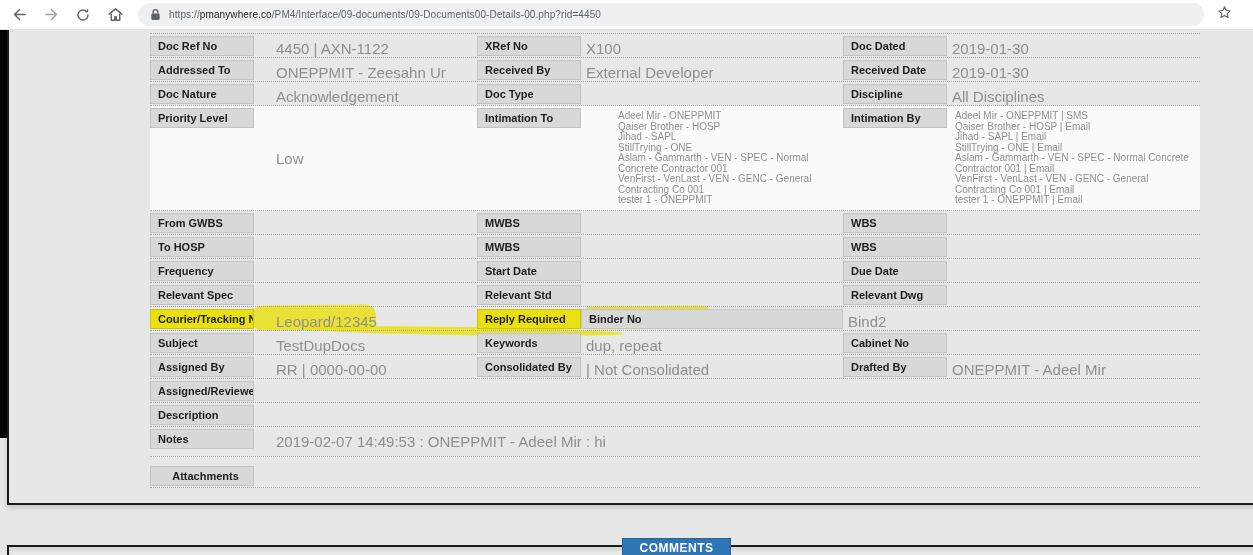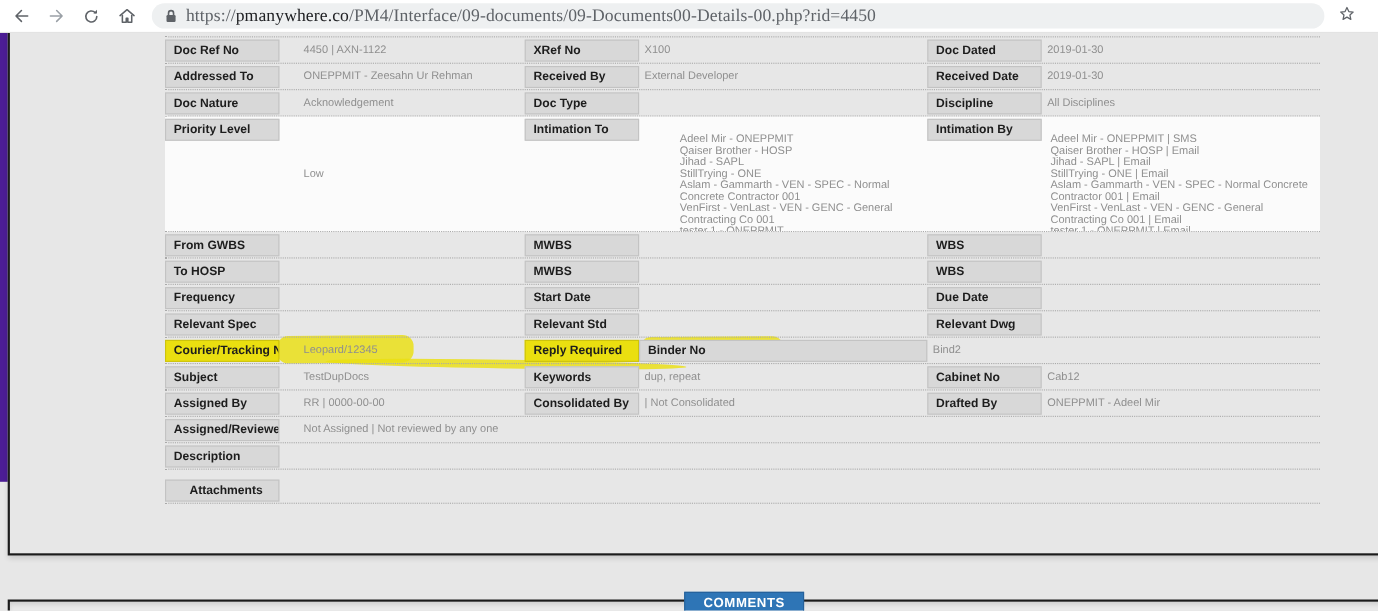--- a/index.html
+++ b/index.html
@@ -13,26 +13,26 @@
     display: flex; align-items: center; z-index: 10;
   }
   .nav-btn { width: 26px; height: 26px; display: flex; align-items: center; justify-content: center; margin-left: 6px; cursor: pointer; flex: 0 0 auto; }
   .nav-btn svg { display: block; }
   .addr-pill {
     flex: 0 0 auto; width: 1066px; height: 23px; margin-left: 10px;
     background: #eef0f1; border-radius: 12px;
     display: flex; align-items: center; padding: 0 12px; overflow: hidden;
   }
   .addr-lock { margin-right: 8px; flex: 0 0 auto; display: flex; }
-  .addr-text { font-size: 16px; color: #5f6368; white-space: nowrap; letter-spacing: 0.1px; font-family: Liberation Serif, serif; }
+  .addr-text { font-size: 10px; color: #5f6368; white-space: nowrap; letter-spacing: 0.1px; }
   .addr-text .domain { color: #202124; }
   .star-btn { margin-left: 12px; display: flex; cursor: pointer; }
 
   
-  .page { position: absolute; top: 30px; left: 0; width: 1253px; height: 408px; background: #4c1d95; }
+  .page { position: absolute; top: 30px; left: 0; width: 1253px; height: 408px; background: #000000; }
 
   .panel-main {
     position: absolute; top: -5px; left: 7px; width: 1260px; height: 480px;
     border: 2px solid #1b1b1b; background: #e7e7e7;
     box-shadow: 0 3px 5px rgba(0,0,0,0.14);
   }
   .panel-comments {
     position: absolute; top: 515px; left: 7px; width: 1260px; height: 60px;
     border: 2px solid #1b1b1b; background: #eaeaea;
     box-shadow: inset 0 3px 4px rgba(0,0,0,0.10);
@@ -54,24 +54,24 @@
   .frow.tall { height: 105px; background: #fbfbfb; }
   .frow.tall2 { height: 30px; }
   .frow.gap { margin-top: 7px; text-align: center; }
   .flabel {
     margin-top: 2px; height: 20px; line-height: 18px;
     background: #d8d8d8; border: 1px solid #c3c3c3;
     font-size: 11px; font-weight: bold; color: #1d1d1d;
     padding-left: 7px; white-space: nowrap; overflow: hidden;
   }
   .flabel.hl { background: var(--highlight-yellow, #eadf10); border-color: #cdc30d; }
-  .fvalue { font-size: 10px; color: #8f8f8f; padding: 6px 2px 0 5px; height: 100%; overflow: hidden; }
+  .fvalue { font-size: 15px; color: #8f8f8f; padding: 6px 2px 0 5px; height: 100%; overflow: hidden; }
   .frow > .fvalue:nth-child(2) { padding-left: 22px; }
   .fvalue.vmid { display: flex; align-items: center; padding-top: 0; text-align: right; }
-  .fvalue.list { font-size: 10px; line-height: 10.5px; padding-top: 16px; color: #8f8f8f; }
+  .fvalue.list { font-size: 10px; line-height: 10.5px; padding-top: 5px; color: #8f8f8f; }
   .frow > .fvalue.list:nth-child(4) { padding-left: 37px; }
   .frow > .fvalue.list:nth-child(6) { padding-left: 8px; }
   .iline { white-space: normal; }
 
   
   .comments-btn {
     position: absolute; left: 622px; top: 508px; width: 109px; height: 22px;
     background: var(--comments-blue, #2e75b6); border: 1px solid #26619a;
     color: #ffffff; font-size: 12px; font-weight: bold; letter-spacing: 0.5px;
     text-align: center; line-height: 19px; cursor: pointer; z-index: 5;
@@ -225,37 +225,39 @@
         <div class="flabel hl">Reply Required</div>
         <div class="flabel">Binder No</div>
         <div class="fvalue"><span>Bind2</span></div>
       </div>
       <div class="frow">
         <div class="flabel">Subject</div>
         <div class="fvalue"><span>TestDupDocs</span></div>
         <div class="flabel">Keywords</div>
         <div class="fvalue"><span>dup, repeat</span></div>
         <div class="flabel">Cabinet No</div>
-        <div class="fvalue"><span>Cab12</span></div>
       </div>
       <div class="frow">
         <div class="flabel">Assigned By</div>
         <div class="fvalue"><span>RR | 0000-00-00</span></div>
         <div class="flabel">Consolidated By</div>
         <div class="fvalue"><span>| Not Consolidated</span></div>
         <div class="flabel">Drafted By</div>
         <div class="fvalue"><span>ONEPPMIT - Adeel Mir</span></div>
       </div>
       <div class="frow wide">
         <div class="flabel">Assigned/Reviewed</div>
-        <div class="fvalue"><span>Not Assigned | Not reviewed by any one</span></div>
       </div>
       <div class="frow wide">
         <div class="flabel">Description</div>
         <div class="fvalue"><span></span></div>
+      </div>
+      <div class="frow wide tall2">
+        <div class="flabel">Notes</div>
+        <div class="fvalue"><span>2019-02-07 14:49:53 : ONEPPMIT - Adeel Mir : hi</span></div>
       </div>
       <div class="frow wide gap">
         <div class="flabel">Attachments</div>
         <div class="fvalue"><span></span></div>
       </div>
     </div>
 
   <div class="panel-comments"></div>
   <div class="comments-btn">COMMENTS</div>
 </div>

